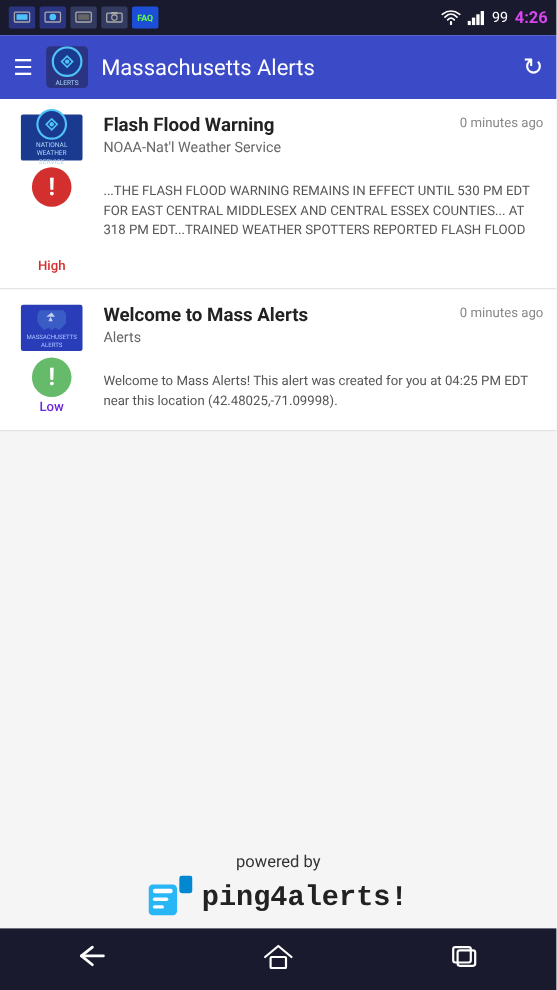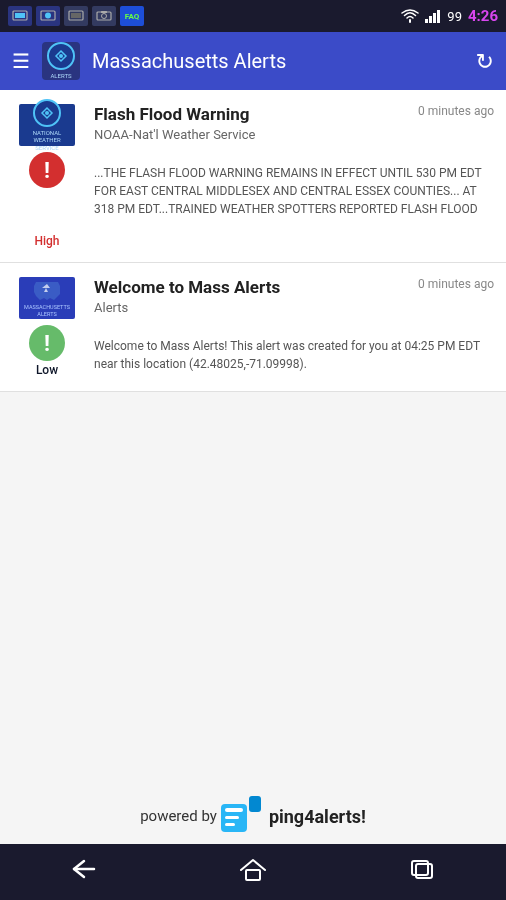--- a/index.html
+++ b/index.html
@@ -158,21 +158,21 @@
     }
     .severity-circle.low {
       background: #66bb6a;
       color: white;
     }
     .severity-label {
       font-size: 12px;
       font-weight: 500;
     }
     .severity-label.high { color: #d32f2f; margin-top: 44px; }
-    .severity-label.low { color: #0f172a; }
+    .severity-label.low { color: #6d28d9; }
 
     .alert-content {
       flex: 1;
     }
     .alert-header {
       display: flex;
       justify-content: space-between;
       align-items: flex-start;
     }
     .alert-title {
@@ -204,37 +204,38 @@
       background: #f5f5f5;
       flex: 1;
       display: flex;
       align-items: flex-end;
       justify-content: center;
       padding-bottom: 20px;
       height: 200px;
     }
     .powered-by {
       display: flex;
-      flex-direction: row;
+      flex-direction: column;
       align-items: center;
       gap: 4px;
     }
     .powered-by-text {
       font-size: 15px;
       color: #333;
     }
     .powered-by-brand {
       display: flex;
       align-items: center;
       gap: 8px;
     }
     .ping4-name {
-      font-size: 18px;
+      font-size: 26px;
       font-weight: bold;
       color: #222;
+      font-family: Liberation Mono, monospace;
     }
 
     
     .bottom-nav {
       width: 100%;
       height: 56px;
       background: #1a1a2e;
       display: flex;
       align-items: center;
       justify-content: space-around;

